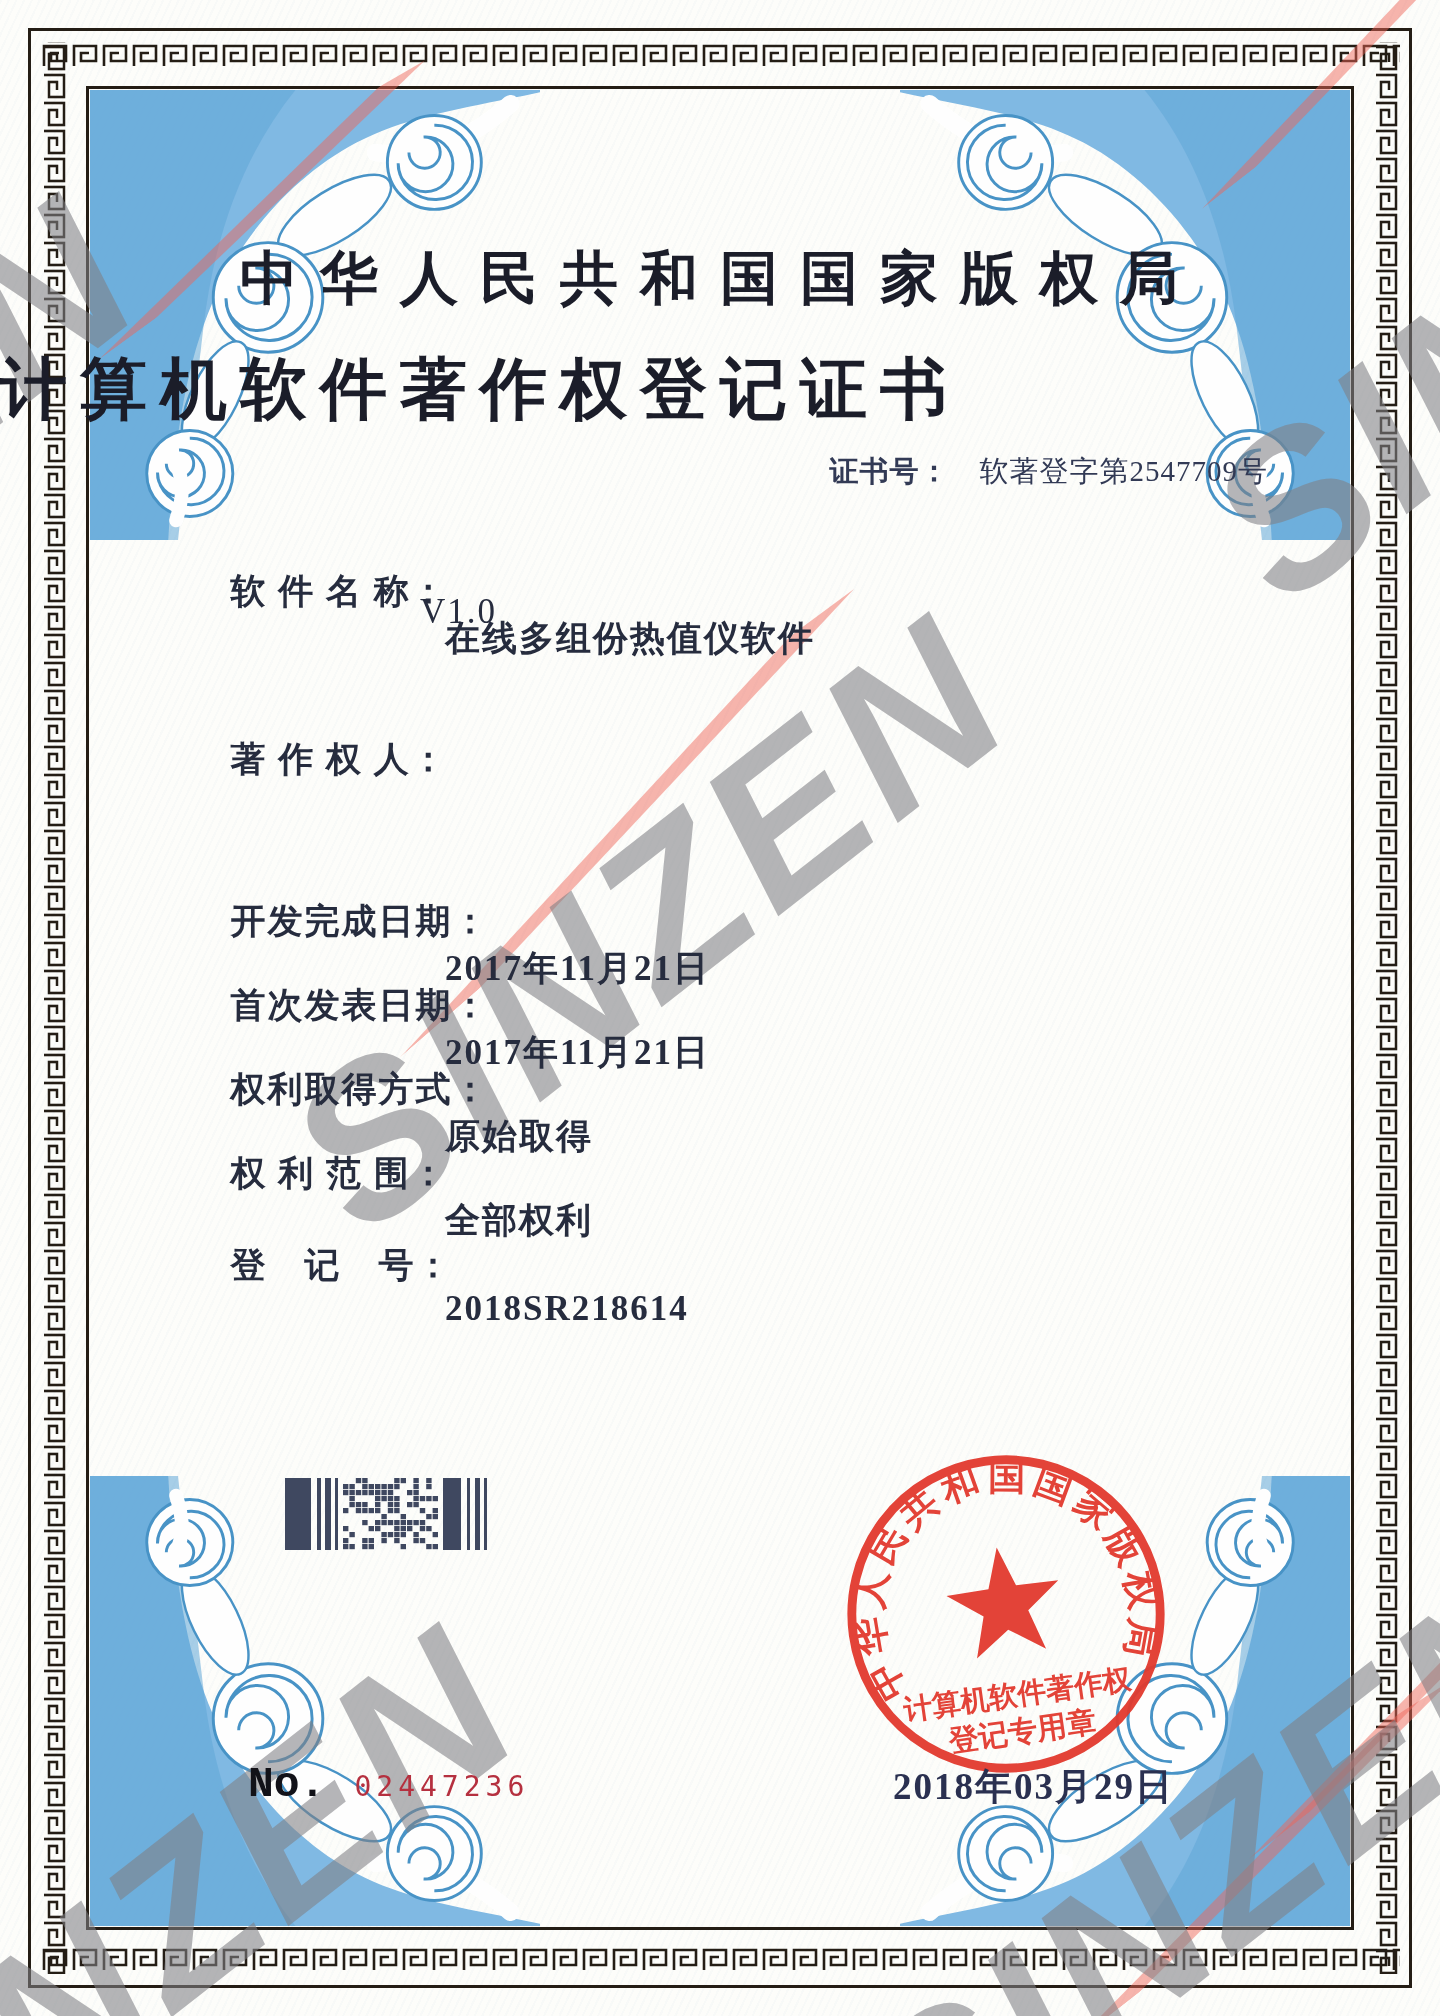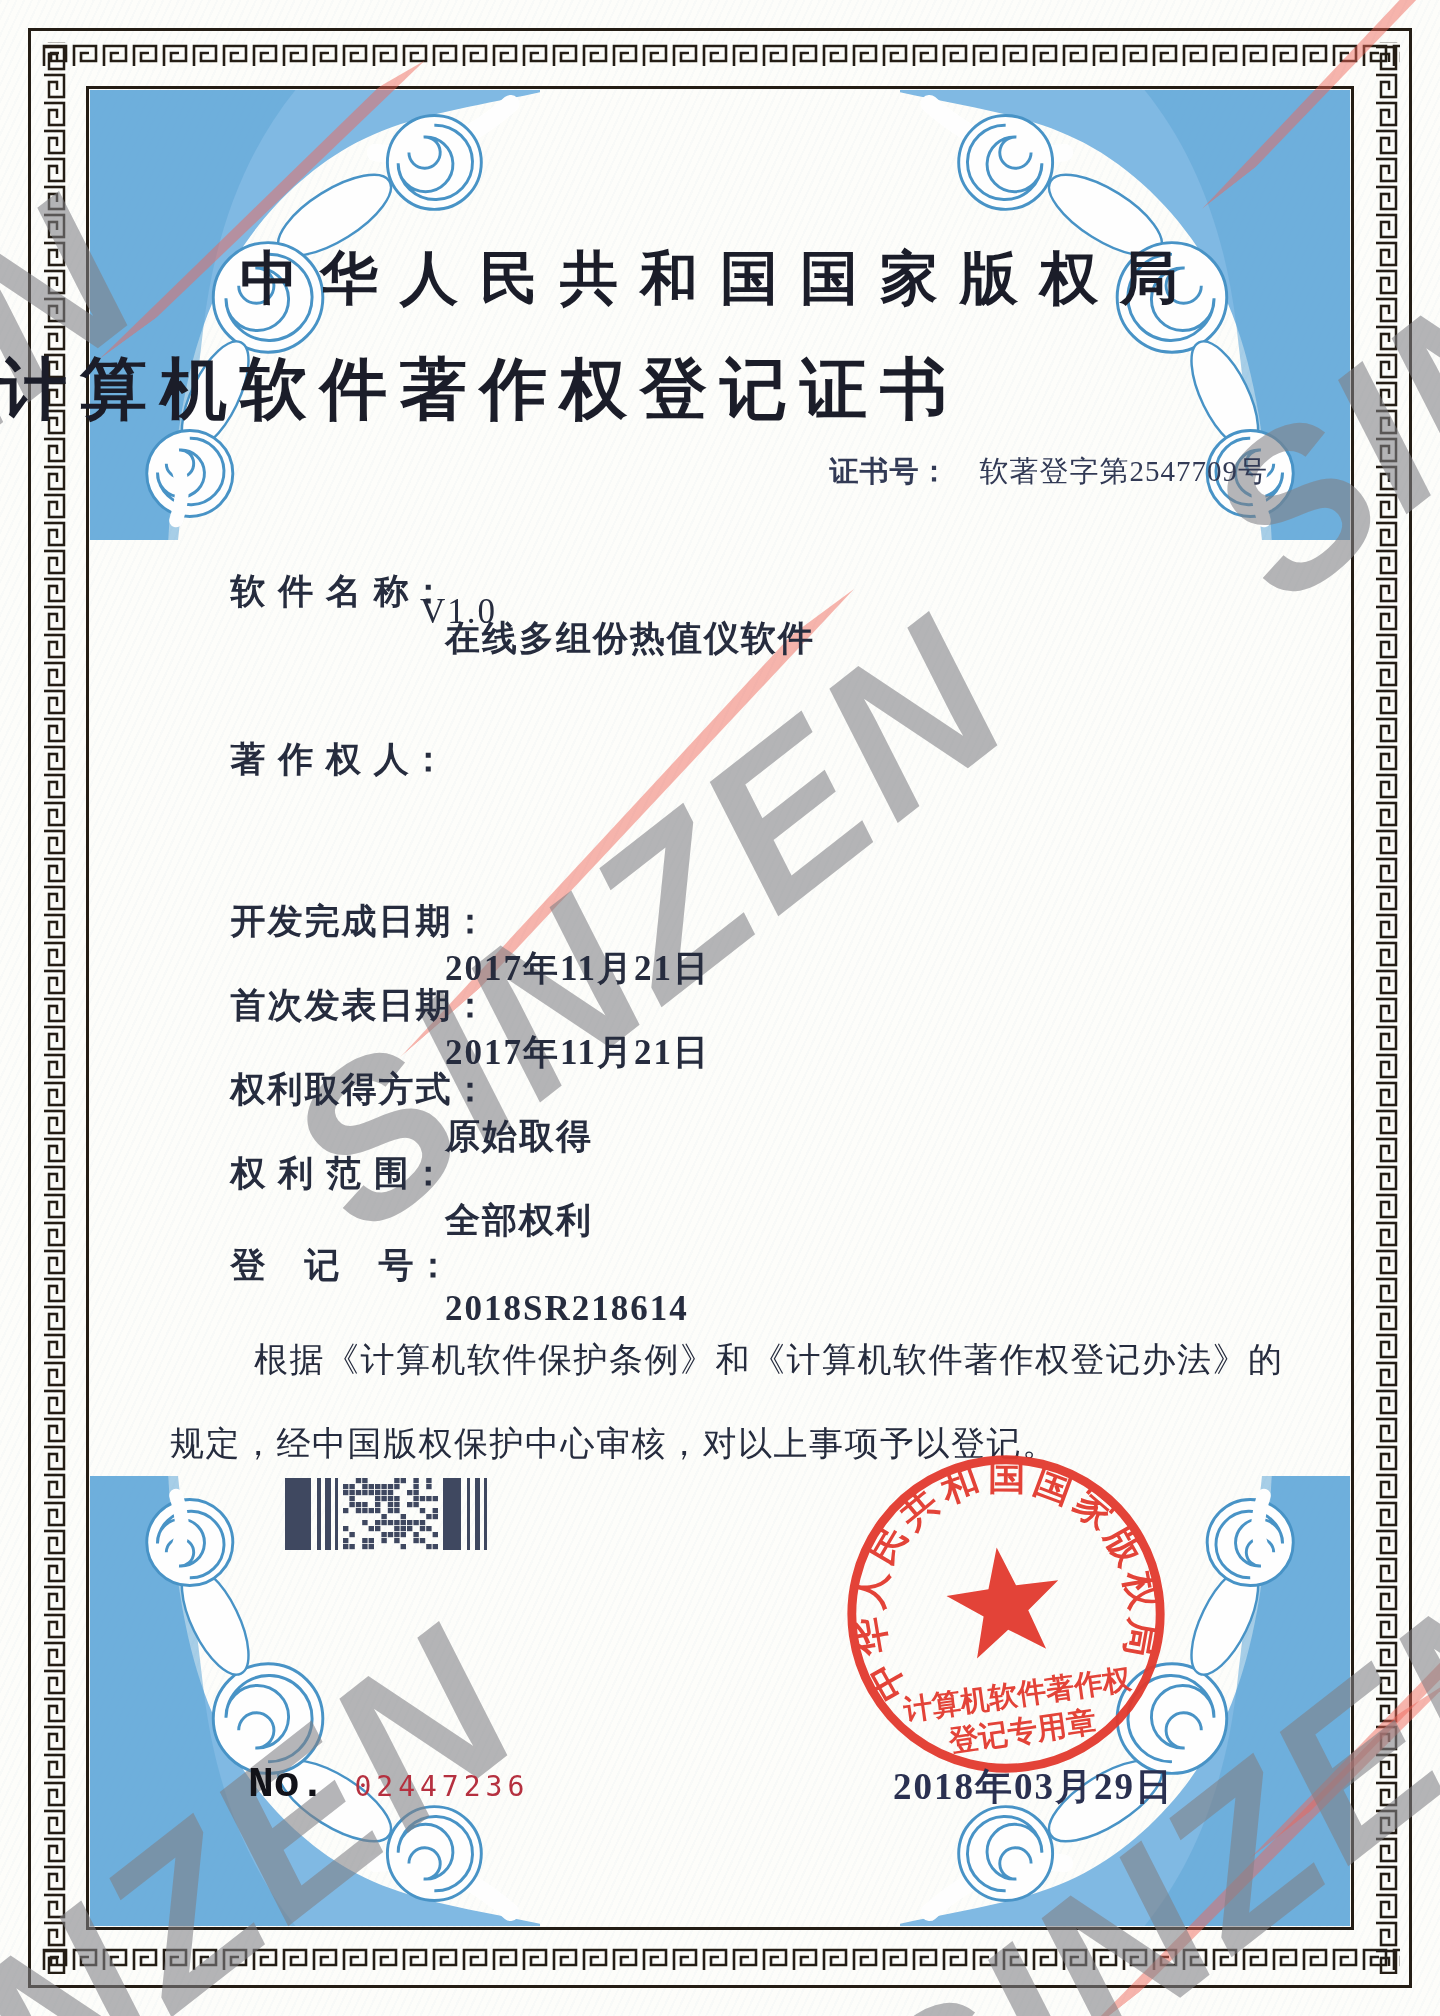--- a/index.html
+++ b/index.html
@@ -199,24 +199,20 @@
     <div class="row" style="top:1026px;">
       <span class="lbl">权利取得方式：</span>
       <span class="val">原始取得</span>
     </div>
 
     <div class="row" style="top:1202px;">
       <span class="lbl">登　记　号：</span>
       <span class="val">2018SR218614</span>
     </div>
 
-    <div class="statement">
-      <div class="l1">根据《计算机软件保护条例》和《计算机软件著作权登记办法》的</div>
-      <div class="l2">规定，经中国版权保护中心审核，对以上事项予以登记。</div>
-    </div>
 
     <svg class="barcode" width="212" height="82">
         <rect x="0" y="4" w="26" width="26" height="72" fill="#2f3852" opacity="0.92"></rect>
         <rect x="32" y="4" w="4" width="4" height="72" fill="#2f3852" opacity="0.92"></rect>
         <rect x="40" y="4" w="6" width="6" height="72" fill="#2f3852" opacity="0.92"></rect>
         <rect x="50" y="4" w="3" width="3" height="72" fill="#2f3852" opacity="0.92"></rect>
         <rect x="58" y="10" w="5.4" width="5.4" height="5.2" fill="#2f3852" opacity="0.92"></rect>
         <rect x="58" y="16" w="5.4" width="5.4" height="5.2" fill="#2f3852" opacity="0.92"></rect>
         <rect x="58" y="34" w="5.4" width="5.4" height="5.2" fill="#2f3852" opacity="0.92"></rect>
         <rect x="58" y="52" w="5.4" width="5.4" height="5.2" fill="#2f3852" opacity="0.92"></rect>

